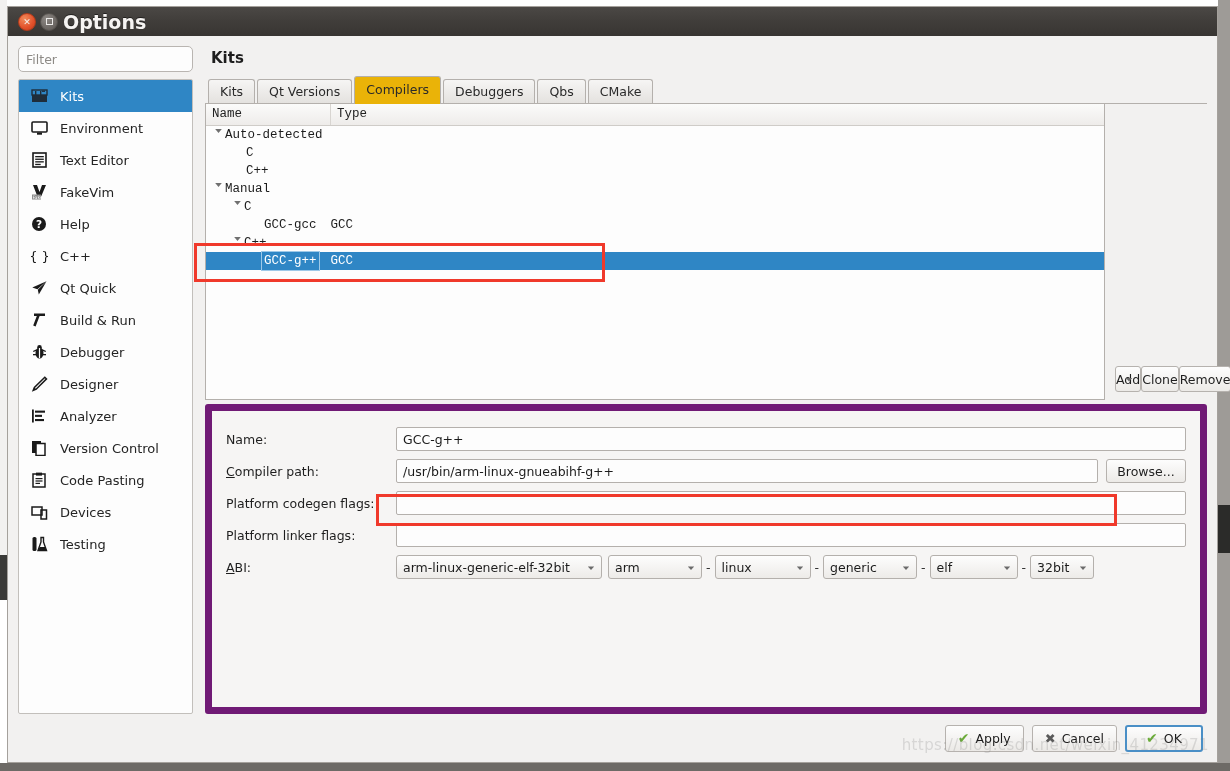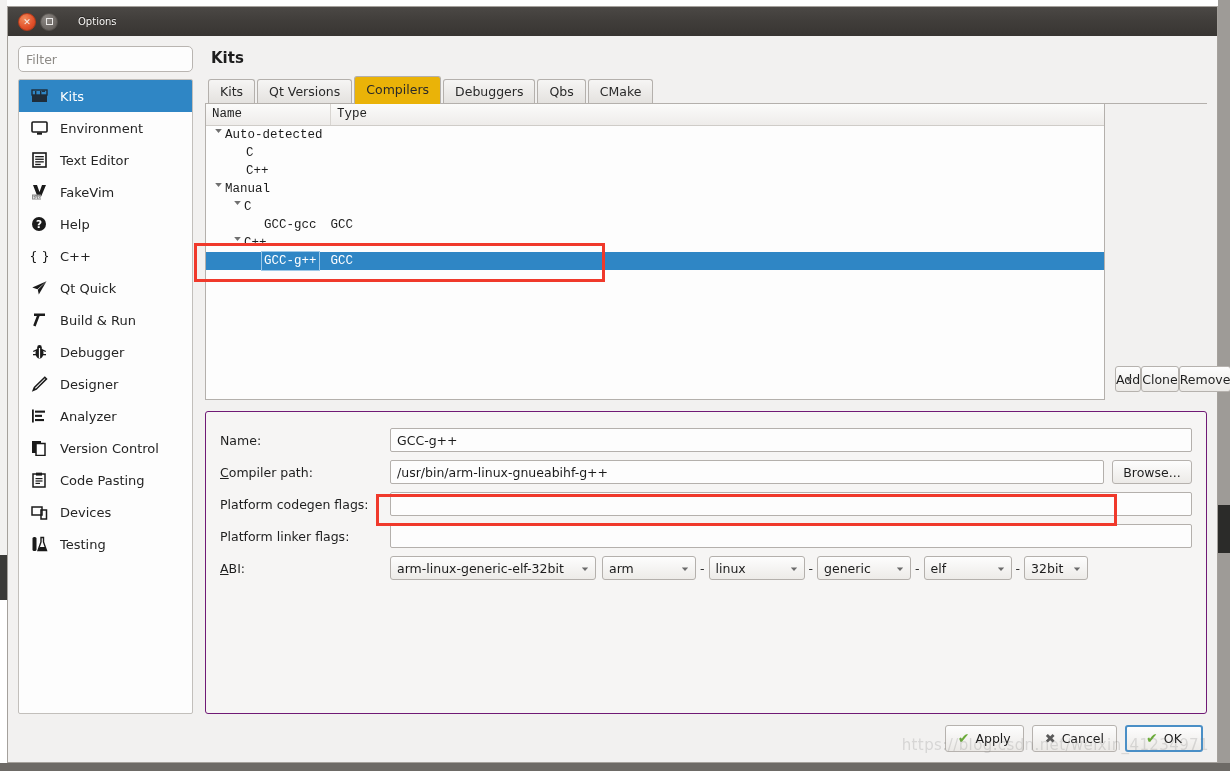--- a/index.html
+++ b/index.html
@@ -77,24 +77,24 @@
     border: 1px solid #b33c1b;
   }
   .wbtn.max {
     background: radial-gradient(circle at 35% 30%, #8d8884 0%, #6c6763 65%, #5b5652 100%);
     border: 1px solid #55514d;
   }
   .wbtn.max .sq {
     width: 7px; height: 7px; border: 1.4px solid #eceae8; box-sizing: border-box;
   }
   #win-title {
-    margin-left: 16px;
+    margin-left: 1px;
     color: #f6f4f2;
-    font-weight: normal;
-    font-size: 10px;
+    font-weight: bold;
+    font-size: 19px;
     text-shadow: 0 -1px 0 rgba(0,0,0,.5);
   }
 
   
   #wbody {
     flex: 1 1 auto;
     display: flex; flex-direction: column;
     background: #f2f1f0;
     padding: 0;
     position: relative;
@@ -284,23 +284,23 @@
     cursor: default;
     position: relative;
     font-family: inherit;
   }
   .btn.with-arrow .arrow-slot {
     position: absolute; right: 7px; top: 50%; transform: translateY(-50%);
   }
 
   
   #detail-box {
-    margin-top: 11px;
+    margin-top: 4px;
     background: #f6f5f4;
-    border: 1px solid #701a75;
+    border: 7px solid #701a75;
     border-radius: 3px;
     flex: 1 1 auto;
     padding: 16px 14px 10px 14px;
     box-sizing: border-box;
     min-height: 0;
   }
   .frow {
     display: flex;
     align-items: center;
     margin-bottom: 8px;

